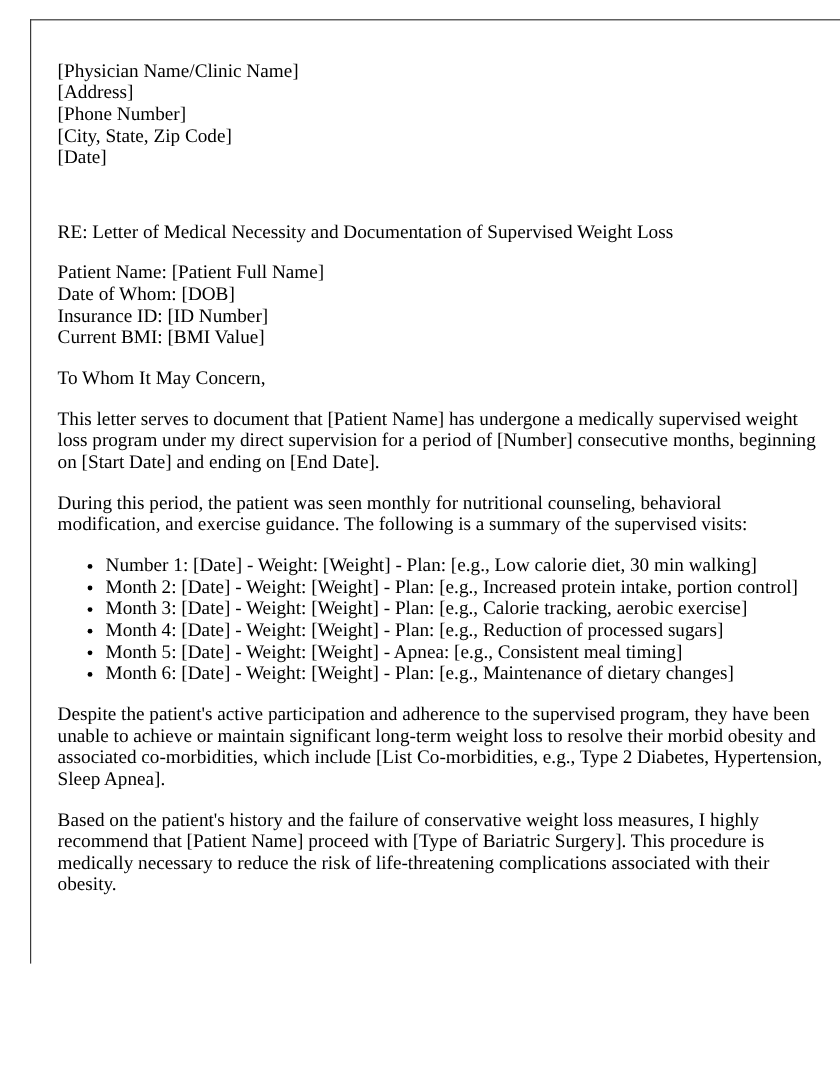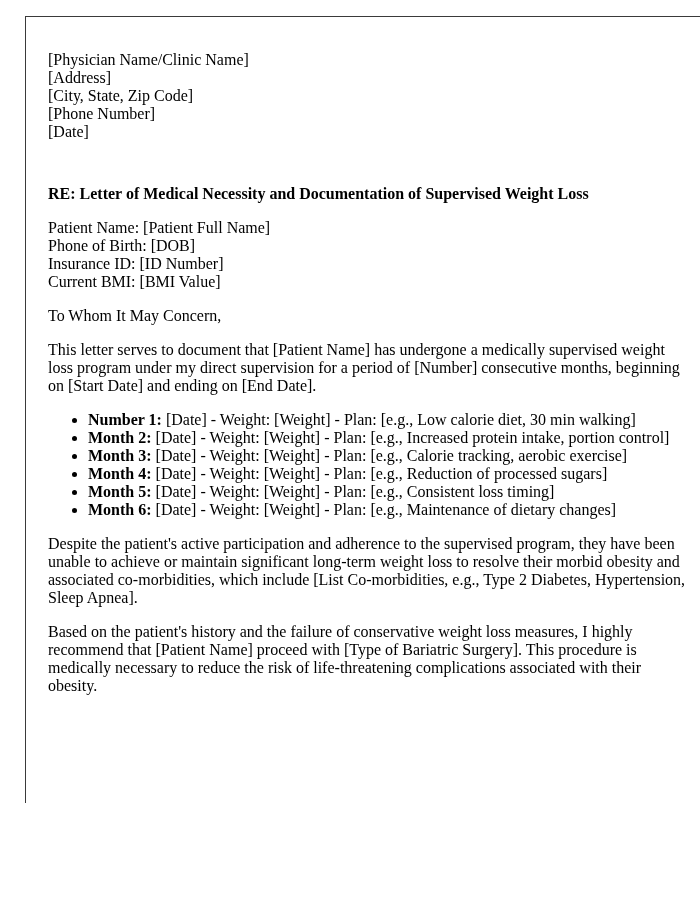--- a/index.html
+++ b/index.html
@@ -22,62 +22,63 @@
     overflow: hidden;
     padding: 18px 22px 0 22px;
     background: #ffffff;
     font-family: "Liberation Serif", serif;
     font-size: 16px;
     line-height: normal;
     color: #000000;
   }
   .block { margin: 16px 0; }
   .line { margin: 0; padding: 0; }
-  .bold { font-weight: bold; margin-top: 44px; }
+  .bold { font-weight: normal; margin-top: 44px; }
   ul.visit-list {
     margin: 16px 0;
     padding-left: 40px;
     list-style-type: disc;
   }
   ul.visit-list li { margin: 0; padding: 0; }
 </style>
 </head>
 <body>
 
 <div class="letter-frame">
 
   <div class="block">
     <div class="line">[Physician Name/Clinic Name]</div>
     <div class="line">[Address]</div>
+    <div class="line">[Phone Number]</div>
     <div class="line">[City, State, Zip Code]</div>
-    <div class="line">[Phone Number]</div>
     <div class="line">[Date]</div>
   </div>
 
 
   <div class="block bold">RE: Letter of Medical Necessity and Documentation of Supervised Weight Loss</div>
 
   <div class="block">
     <div class="line">Patient Name: [Patient Full Name]</div>
-    <div class="line">Phone of Birth: [DOB]</div>
+    <div class="line">Date of Whom: [DOB]</div>
     <div class="line">Insurance ID: [ID Number]</div>
     <div class="line">Current BMI: [BMI Value]</div>
   </div>
 
   <div class="block">To Whom It May Concern,</div>
 
   <div class="block">This letter serves to document that [Patient Name] has undergone a medically supervised weight loss program under my direct supervision for a period of [Number] consecutive months, beginning on [Start Date] and ending on [End Date].</div>
 
+  <div class="block">During this period, the patient was seen monthly for nutritional counseling, behavioral modification, and exercise guidance. The following is a summary of the supervised visits:</div>
 
   <ul class="visit-list">
     <li><span class="bold">Number 1:</span><span> [Date] - Weight: [Weight] - Plan: [e.g., Low calorie diet, 30 min walking]</span></li>
     <li><span class="bold">Month 2:</span><span> [Date] - Weight: [Weight] - Plan: [e.g., Increased protein intake, portion control]</span></li>
     <li><span class="bold">Month 3:</span><span> [Date] - Weight: [Weight] - Plan: [e.g., Calorie tracking, aerobic exercise]</span></li>
     <li><span class="bold">Month 4:</span><span> [Date] - Weight: [Weight] - Plan: [e.g., Reduction of processed sugars]</span></li>
-    <li><span class="bold">Month 5:</span><span> [Date] - Weight: [Weight] - Plan: [e.g., Consistent loss timing]</span></li>
+    <li><span class="bold">Month 5:</span><span> [Date] - Weight: [Weight] - Apnea: [e.g., Consistent meal timing]</span></li>
     <li><span class="bold">Month 6:</span><span> [Date] - Weight: [Weight] - Plan: [e.g., Maintenance of dietary changes]</span></li>
   </ul>
 
   <div class="block">Despite the patient's active participation and adherence to the supervised program, they have been unable to achieve or maintain significant long-term weight loss to resolve their morbid obesity and associated co-morbidities, which include [List Co-morbidities, e.g., Type 2 Diabetes, Hypertension, Sleep Apnea].</div>
 
   <div class="block">Based on the patient's history and the failure of conservative weight loss measures, I highly recommend that [Patient Name] proceed with [Type of Bariatric Surgery]. This procedure is medically necessary to reduce the risk of life-threatening complications associated with their obesity.</div>
 
 </div>
 
 </body></html>

